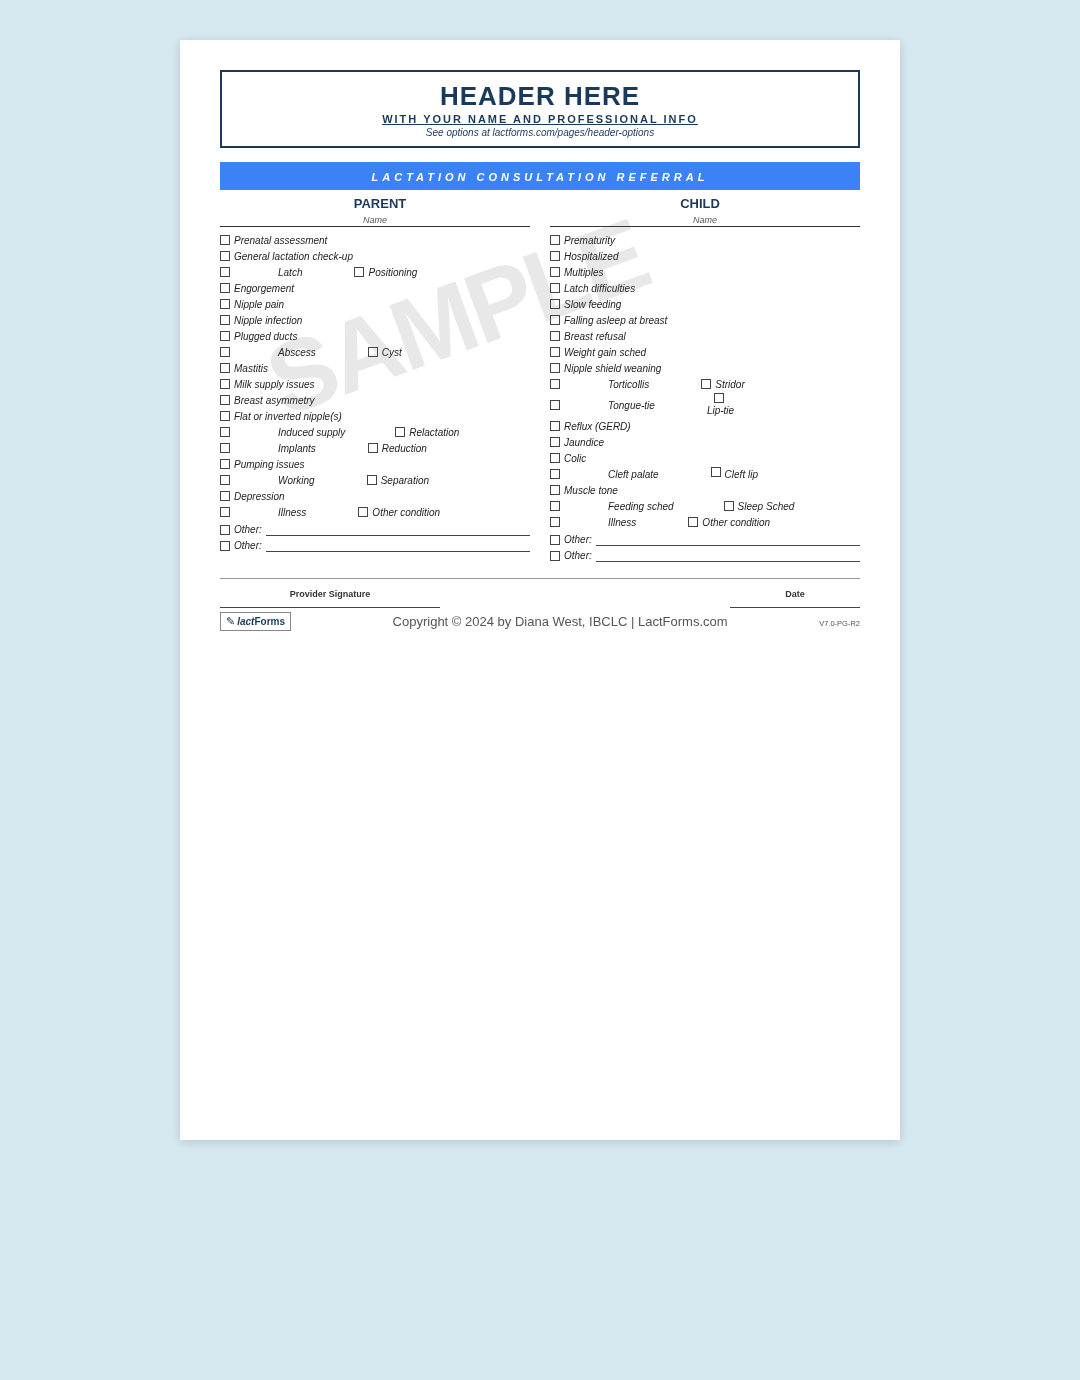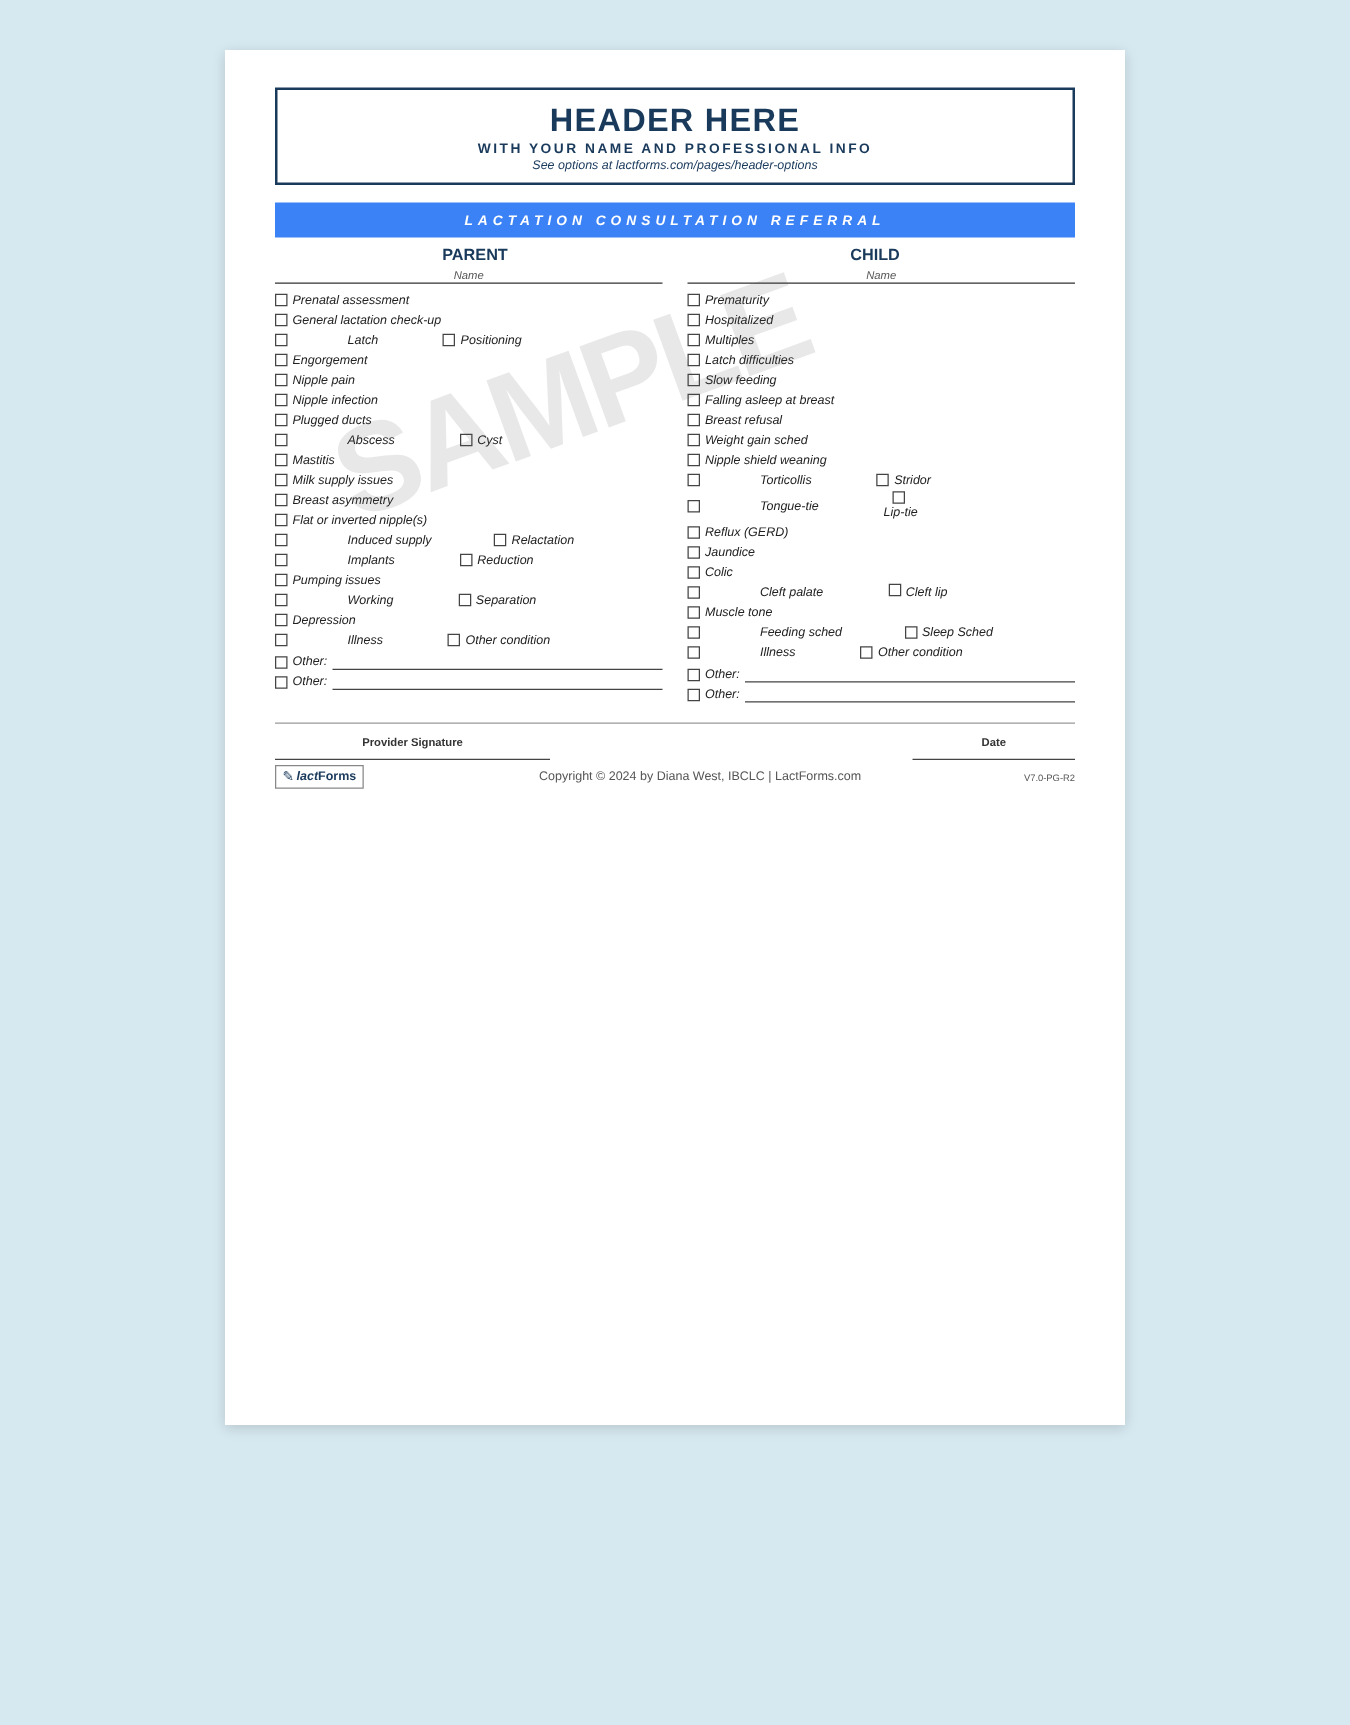--- a/index.html
+++ b/index.html
@@ -33,20 +33,21 @@
       color: #1a3a5c;
       letter-spacing: 1px;
       line-height: 1.1;
     }
     .header-subtitle {
       font-size: 11px;
       font-weight: 700;
       color: #1a3a5c;
       letter-spacing: 2px;
       margin-top: 2px;
+      text-decoration: underline;
     }
     .header-url {
       font-size: 10px;
       font-style: italic;
       color: #1a3a5c;
       margin-top: 2px;
     }
     
     .title-bar {
       background: #3b82f6;
@@ -163,21 +164,21 @@
     .logo-text span {
       font-style: italic;
     }
     .footer-bottom {
       display: flex;
       justify-content: space-between;
       align-items: center;
       margin-top: 4px;
     }
     .footer-copyright {
-      font-size: 10px;
+      font-size: 13px;
       color: #555;
     }
     .footer-version {
       font-size: 7.5px;
       color: #555;
     }
     
     .watermark {
       position: absolute;
       top: 220px;

